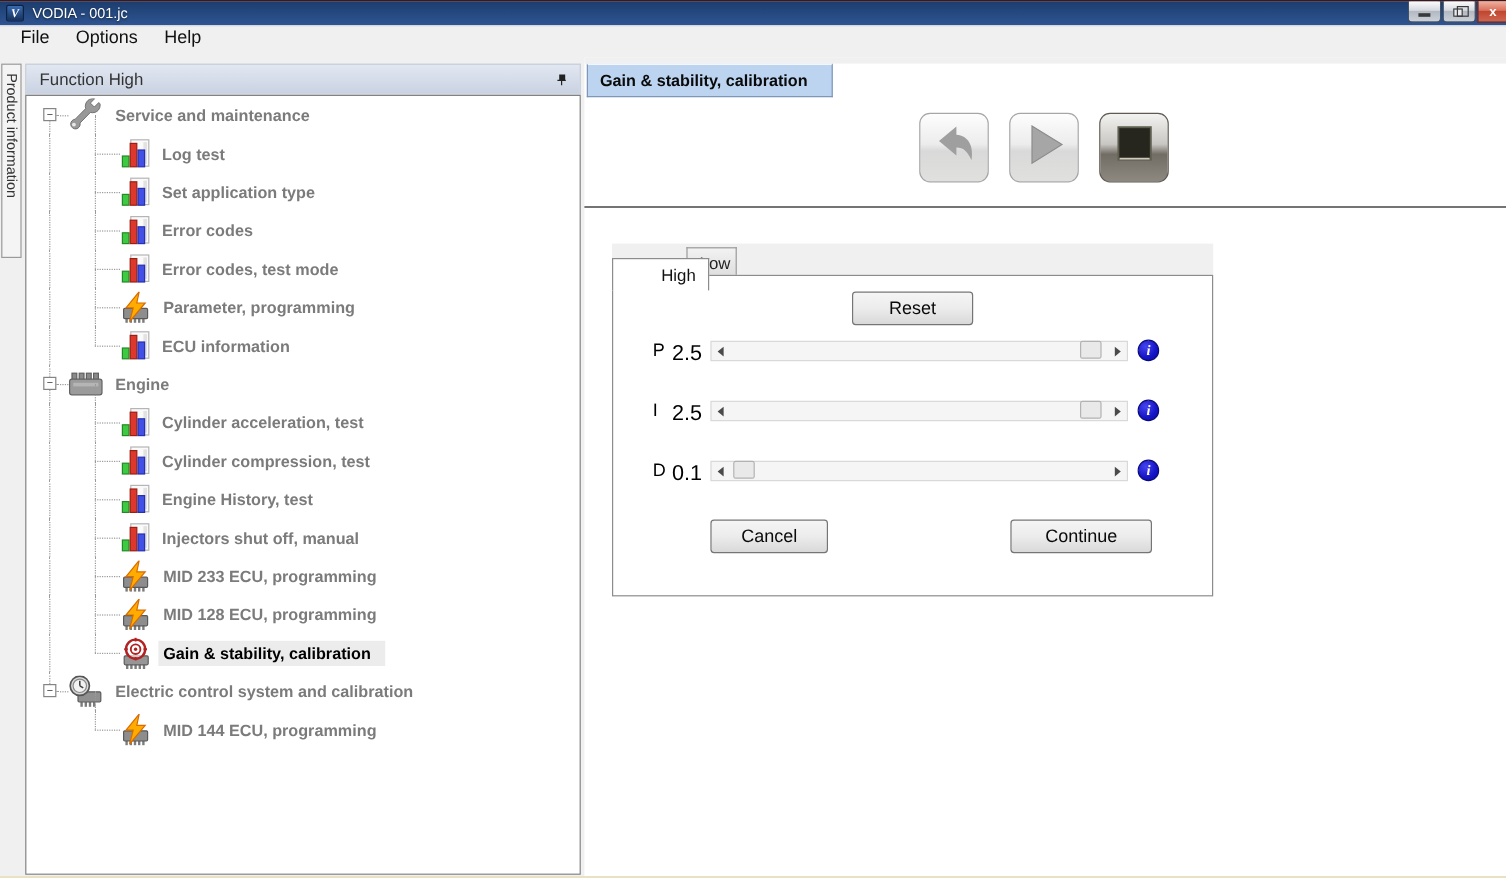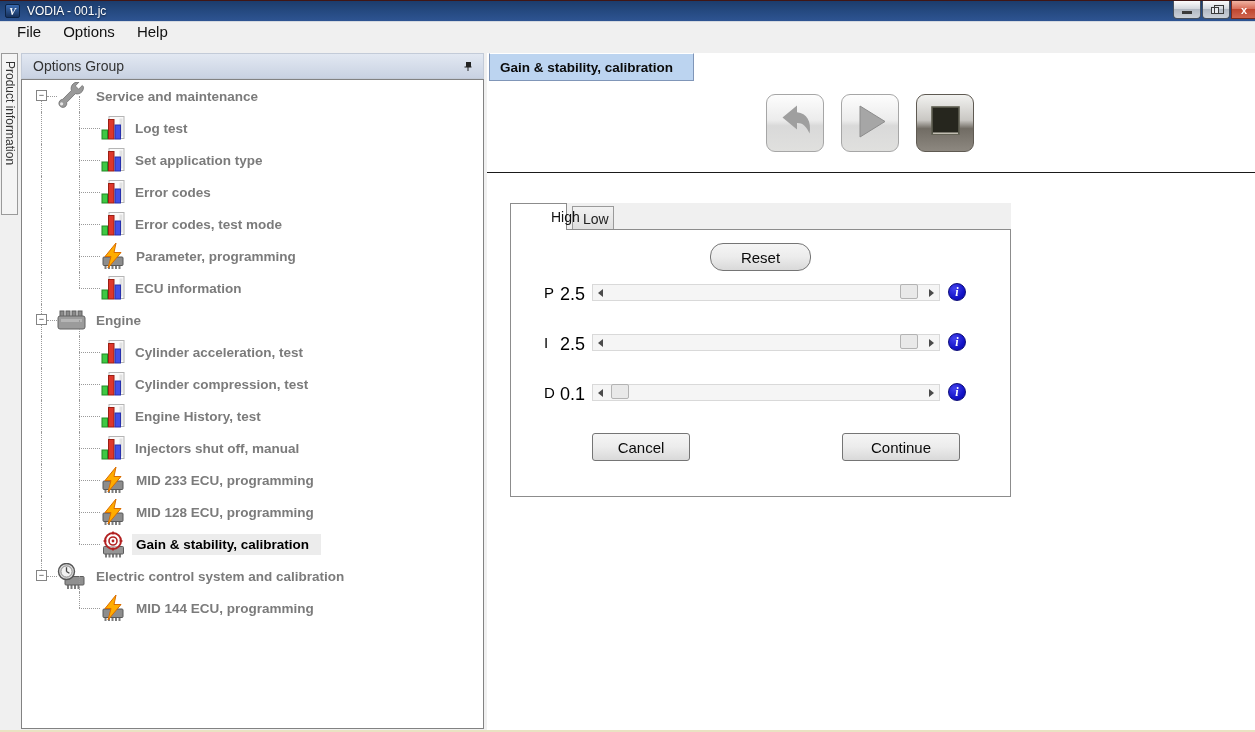--- a/index.html
+++ b/index.html
@@ -72,33 +72,33 @@
   .tool-btn{width:58px;height:58px;border:1px solid #a6a6a6;border-radius:9px;
     background:linear-gradient(180deg,#fdfdfd 0%,#ececec 45%,#d9d9d9 55%,#e0e0de 100%);
     display:grid;place-items:center;}
   .tool-btn.active{border-color:#5f5a52;
     background:linear-gradient(180deg,#f2f2f0 0%,#c9c7c3 45%,#716c64 60%,#8d8880 100%);}
   .separator{position:absolute;left:0;top:124px;right:0;border-top:1px solid #1a1a1a;}
 
   .tabstrip{position:absolute;left:23px;top:155px;width:501px;height:26px;background:#f0f0f0;}
   .inner-tab{position:absolute;display:flex;align-items:center;justify-content:flex-start;
     padding-left:10px;font-size:14px;color:#111;}
-  .inner-tab.active{left:0;top:0;width:57px;height:27px;background:#fff;
+  .inner-tab.active{left:0;top:12px;width:81px;height:27px;background:#fff;
     border:1px solid #8c8c8c;border-bottom:none;z-index:2;padding-left:40px;}
   .inner-tab.inactive{left:62px;top:3px;width:42px;height:24px;
     background:linear-gradient(180deg,#f2f2f2,#dedede);
     border:1px solid #9a9a9a;border-bottom:none;color:#222;}
   .group-box{position:absolute;left:23px;top:181px;width:501px;height:268px;
     border:1px solid #8c8c8c;background:#fff;}
 
   .btn{border:1px solid #757575;border-radius:3px;
     background:linear-gradient(180deg,#f5f5f5,#ececec 50%,#d9d9d9);
     font-family:"Liberation Sans",sans-serif;font-size:15px;color:#0a0a0a;
     display:grid;place-items:center;}
-  .reset-btn{position:absolute;left:199px;top:13px;width:101px;height:28px;border-radius:13px;}
+  .reset-btn{position:absolute;left:199px;top:13px;width:101px;height:28px;}
   .cancel-btn{position:absolute;left:81px;top:203px;width:98px;height:28px;}
   .continue-btn{position:absolute;left:331px;top:203px;width:118px;height:28px;}
 
   .slider-row{position:absolute;left:0;width:100%;height:18px;}
   .sl-label{position:absolute;left:33px;top:0;font-size:15px;color:#000;}
   .sl-value{position:absolute;left:49px;top:0;font-size:18px;color:#000;}
   .slider{position:absolute;left:81px;top:0;width:348px;height:17px;display:flex;
     border:1px solid #d9d9d9;background:#f5f5f5;}
   .sl-arrow{width:15px;flex:none;display:grid;place-items:center;}
   .tri-left{width:0;height:0;border:4px solid transparent;border-right:5px solid #4a4a4a;border-left:none;}
@@ -135,21 +135,21 @@
 <div class="menubar">
     <span id="menu-items"><span class="menu-item">File</span><span class="menu-item">Options</span><span class="menu-item">Help</span></span>
   </div>
 
 <div class="side-strip">
   <div class="product-tab">Product information</div>
 </div>
 
 <div class="fg-panel">
   <div class="fg-header">
-    <span>Options Group</span>
+    <span>Function High</span>
     <span class="pin" id="pin-slot">
         <span><svg width="12" height="12" viewBox="0 0 12 12">
     <path d="M4 1h4v4.5H4z M5.5 5.5h1V10h-1z M2.5 5.5h7v1h-7z M8 1h1v4.5H8z" fill="#222"></path>
           </svg></span>
       </span>
   </div>
   <div class="fg-tree" id="tree">
       <div class="tree-row lvl0">
         <i class="vt seg-bottom"></i>
         <i class="vc seg-bottom"></i>

